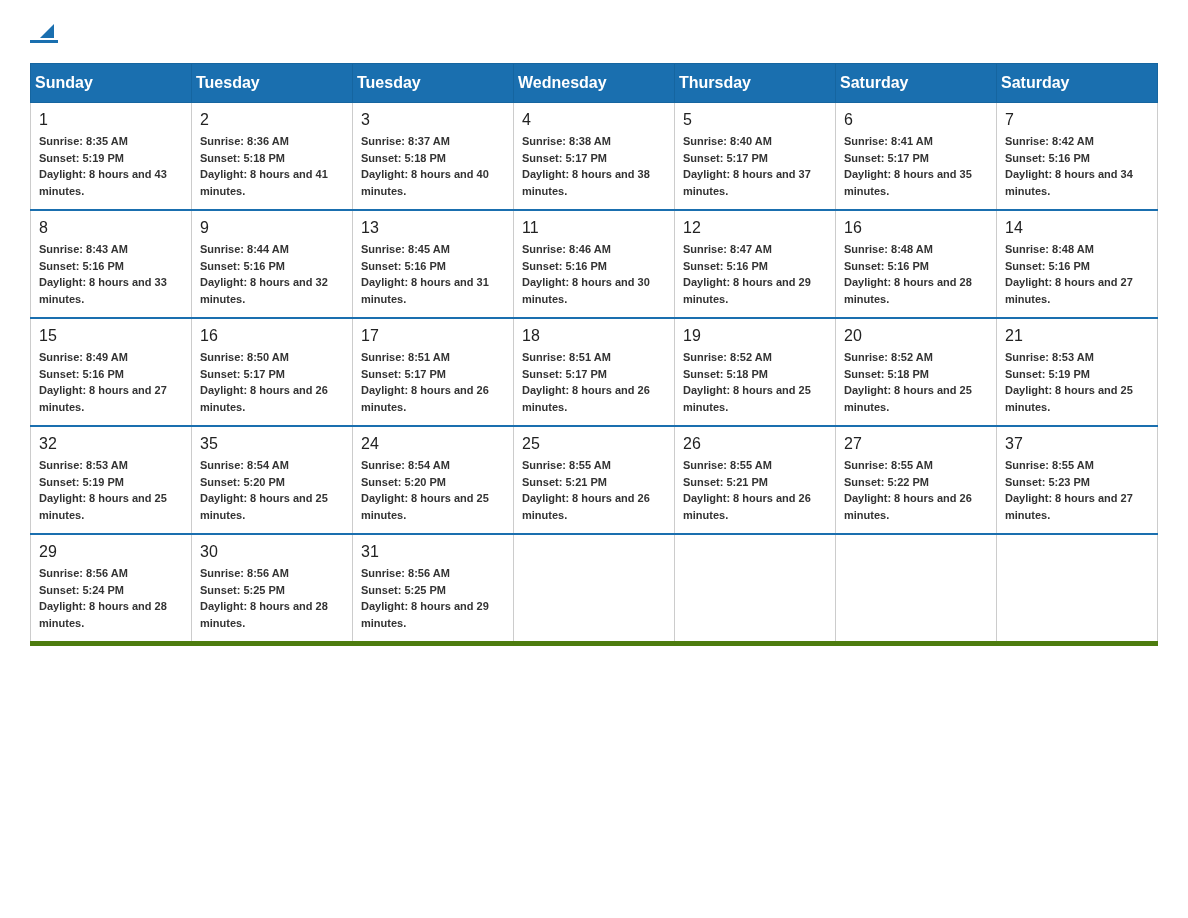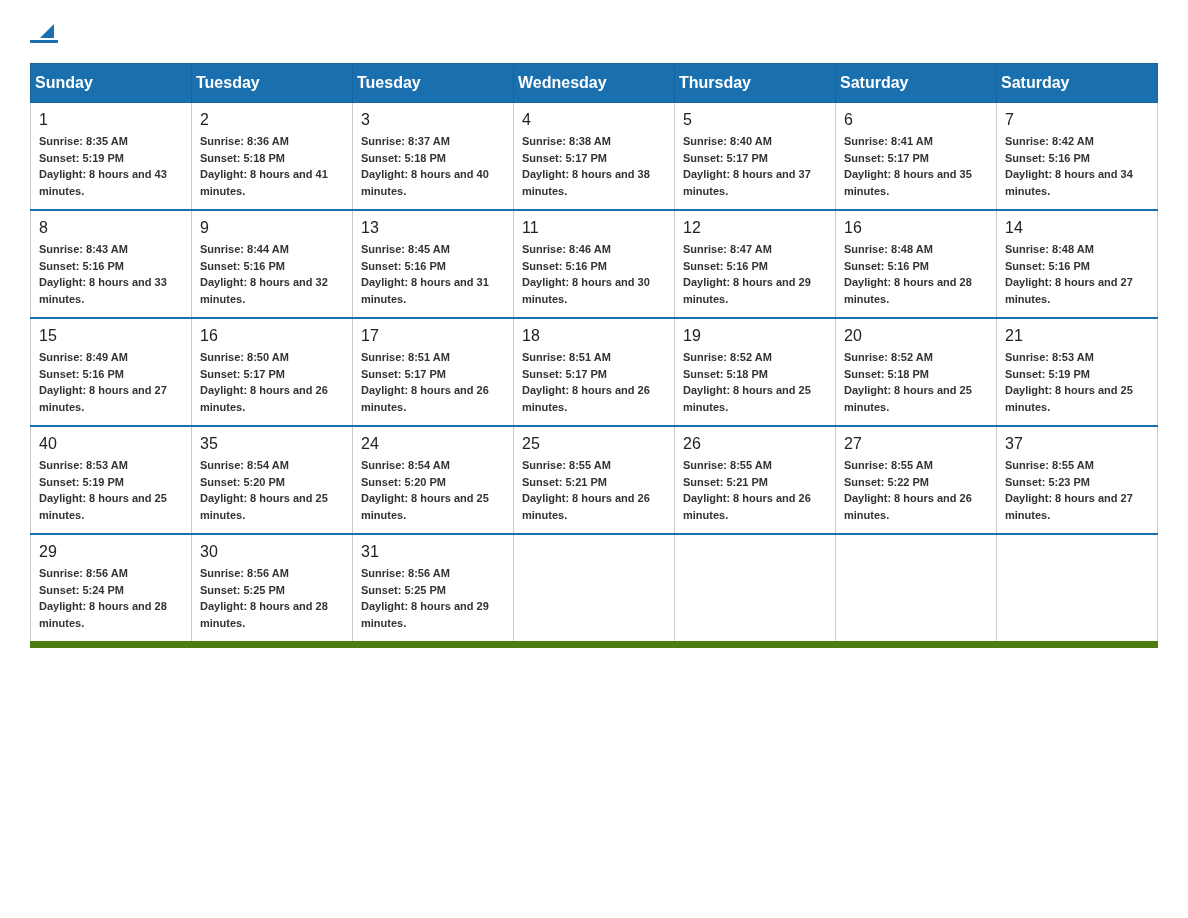--- a/index.html
+++ b/index.html
@@ -48,21 +48,21 @@
       vertical-align: top;
       padding: 8px 8px 10px 8px;
       border: 1px solid #ccc;
       border-bottom: 2px solid #1a6faf;
       font-size: 13px;
       color: #333;
       width: calc(100% / 7);
       min-height: 100px;
     }
     .calendar tr:last-child td {
-      border-bottom: 7px solid #4d7c0f;
+      border-bottom: 5px solid #4d7c0f;
       margin-left: 15px;
     }
     .day-num {
       font-size: 16px;
       font-weight: normal;
       color: #222;
       display: block;
       margin-bottom: 4px;
     }
     .day-info {
@@ -219,21 +219,21 @@
           <span class="day-num">20</span>
           <div class="day-info">Sunrise: 8:52 AM<br>Sunset: 5:18 PM<br>Daylight: 8 hours and 25 minutes.</div>
         </td>
         <td>
           <span class="day-num">21</span>
           <div class="day-info">Sunrise: 8:53 AM<br>Sunset: 5:19 PM<br>Daylight: 8 hours and 25 minutes.</div>
         </td>
       </tr>
       <tr>
         <td>
-          <span class="day-num">40</span>
+          <span class="day-num">32</span>
           <div class="day-info">Sunrise: 8:53 AM<br>Sunset: 5:19 PM<br>Daylight: 8 hours and 25 minutes.</div>
         </td>
         <td>
           <span class="day-num">35</span>
           <div class="day-info">Sunrise: 8:54 AM<br>Sunset: 5:20 PM<br>Daylight: 8 hours and 25 minutes.</div>
         </td>
         <td>
           <span class="day-num">24</span>
           <div class="day-info">Sunrise: 8:54 AM<br>Sunset: 5:20 PM<br>Daylight: 8 hours and 25 minutes.</div>
         </td>

